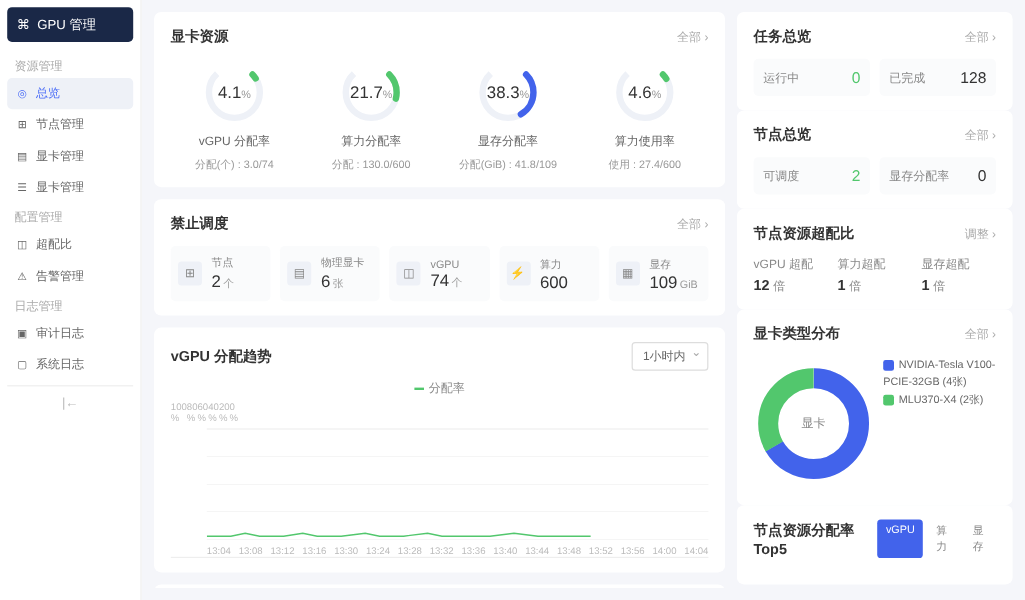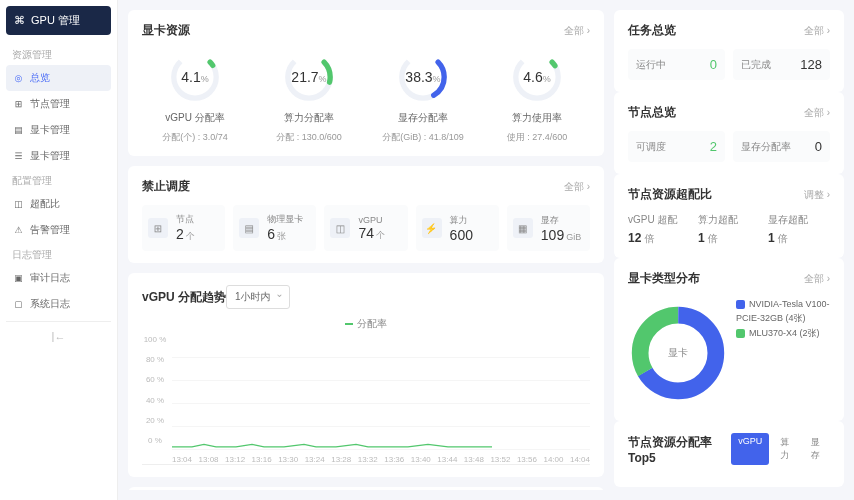--- a/index.html
+++ b/index.html
@@ -26,27 +26,27 @@
 .gauge-sub{font-size:9px;color:#999;margin-top:6px}
 .gauge-val{position:absolute;top:50%;left:50%;transform:translate(-50%,-50%);font-size:14px;font-weight:400}
 .gauge-unit{font-size:9px;color:#999}
 .stats-row{display:flex;gap:8px}
 .stat-box{flex:1;background:#fafbfc;border-radius:4px;padding:8px 6px;display:flex;align-items:center;gap:8px}
 .stat-icon{width:20px;height:20px;background:#eef1f7;border-radius:3px;display:flex;align-items:center;justify-content:center;font-size:10px;color:#888}
 .stat-info{display:flex;flex-direction:column}
 .stat-name{font-size:9px;color:#888}
 .stat-val{font-size:14px;font-weight:500;color:#333}
 .stat-unit{font-size:9px;color:#999;margin-left:2px}
-.chart-head{display:flex;align-items:center;margin-bottom:8px}
+.chart-head{display:flex;justify-content:space-between;align-items:center;margin-bottom:8px}
 .select{border:1px solid #ddd;border-radius:3px;padding:4px 18px 4px 8px;font-size:10px;color:#666;position:relative;cursor:pointer}
 .select:after{content:"⌄";position:absolute;right:5px;top:2px;color:#aaa}
 .legend{text-align:center;font-size:10px;color:#888;margin-bottom:4px}
 .legend-dot{display:inline-block;width:8px;height:2px;background:#52c76d;margin-right:4px;vertical-align:middle}
 .linechart{position:relative;height:130px;border-bottom:1px solid #eee}
-.y-axis{position:absolute;left:0;top:0;bottom:19px;width:30px;display:flex;flex-direction:column;justify-content:space-between;font-size:8px;color:#bbb;text-align:center;padding-right:4px}
+.y-axis{position:absolute;left:0;top:0;bottom:32px;width:30px;display:flex;flex-direction:row;justify-content:space-between;font-size:8px;color:#bbb;text-align:left;padding-right:4px}
 .x-axis{position:absolute;left:30px;right:0;bottom:0;display:flex;justify-content:space-between;font-size:8px;color:#bbb}
 .plot{position:absolute;left:30px;right:0;top:0;bottom:14px;background:repeating-linear-gradient(to bottom,transparent 0,transparent 22px,#f5f5f5 22px,#f5f5f5 23px)}
 .sparkline{position:absolute;bottom:0;left:0;right:0;height:8px}
 .task-row,.node-row,.overc-row{display:flex;gap:8px}
 .task-box,.node-box{flex:1;background:#fafbfc;border-radius:4px;padding:8px;display:flex;justify-content:space-between;align-items:center;font-size:10px}
 .task-box span:first-child{color:#888}
 .task-box .num{font-size:13px;font-weight:500}
 .num-green{color:#52c76d}
 .num-dark{color:#333}
 .overc-box{flex:1}

